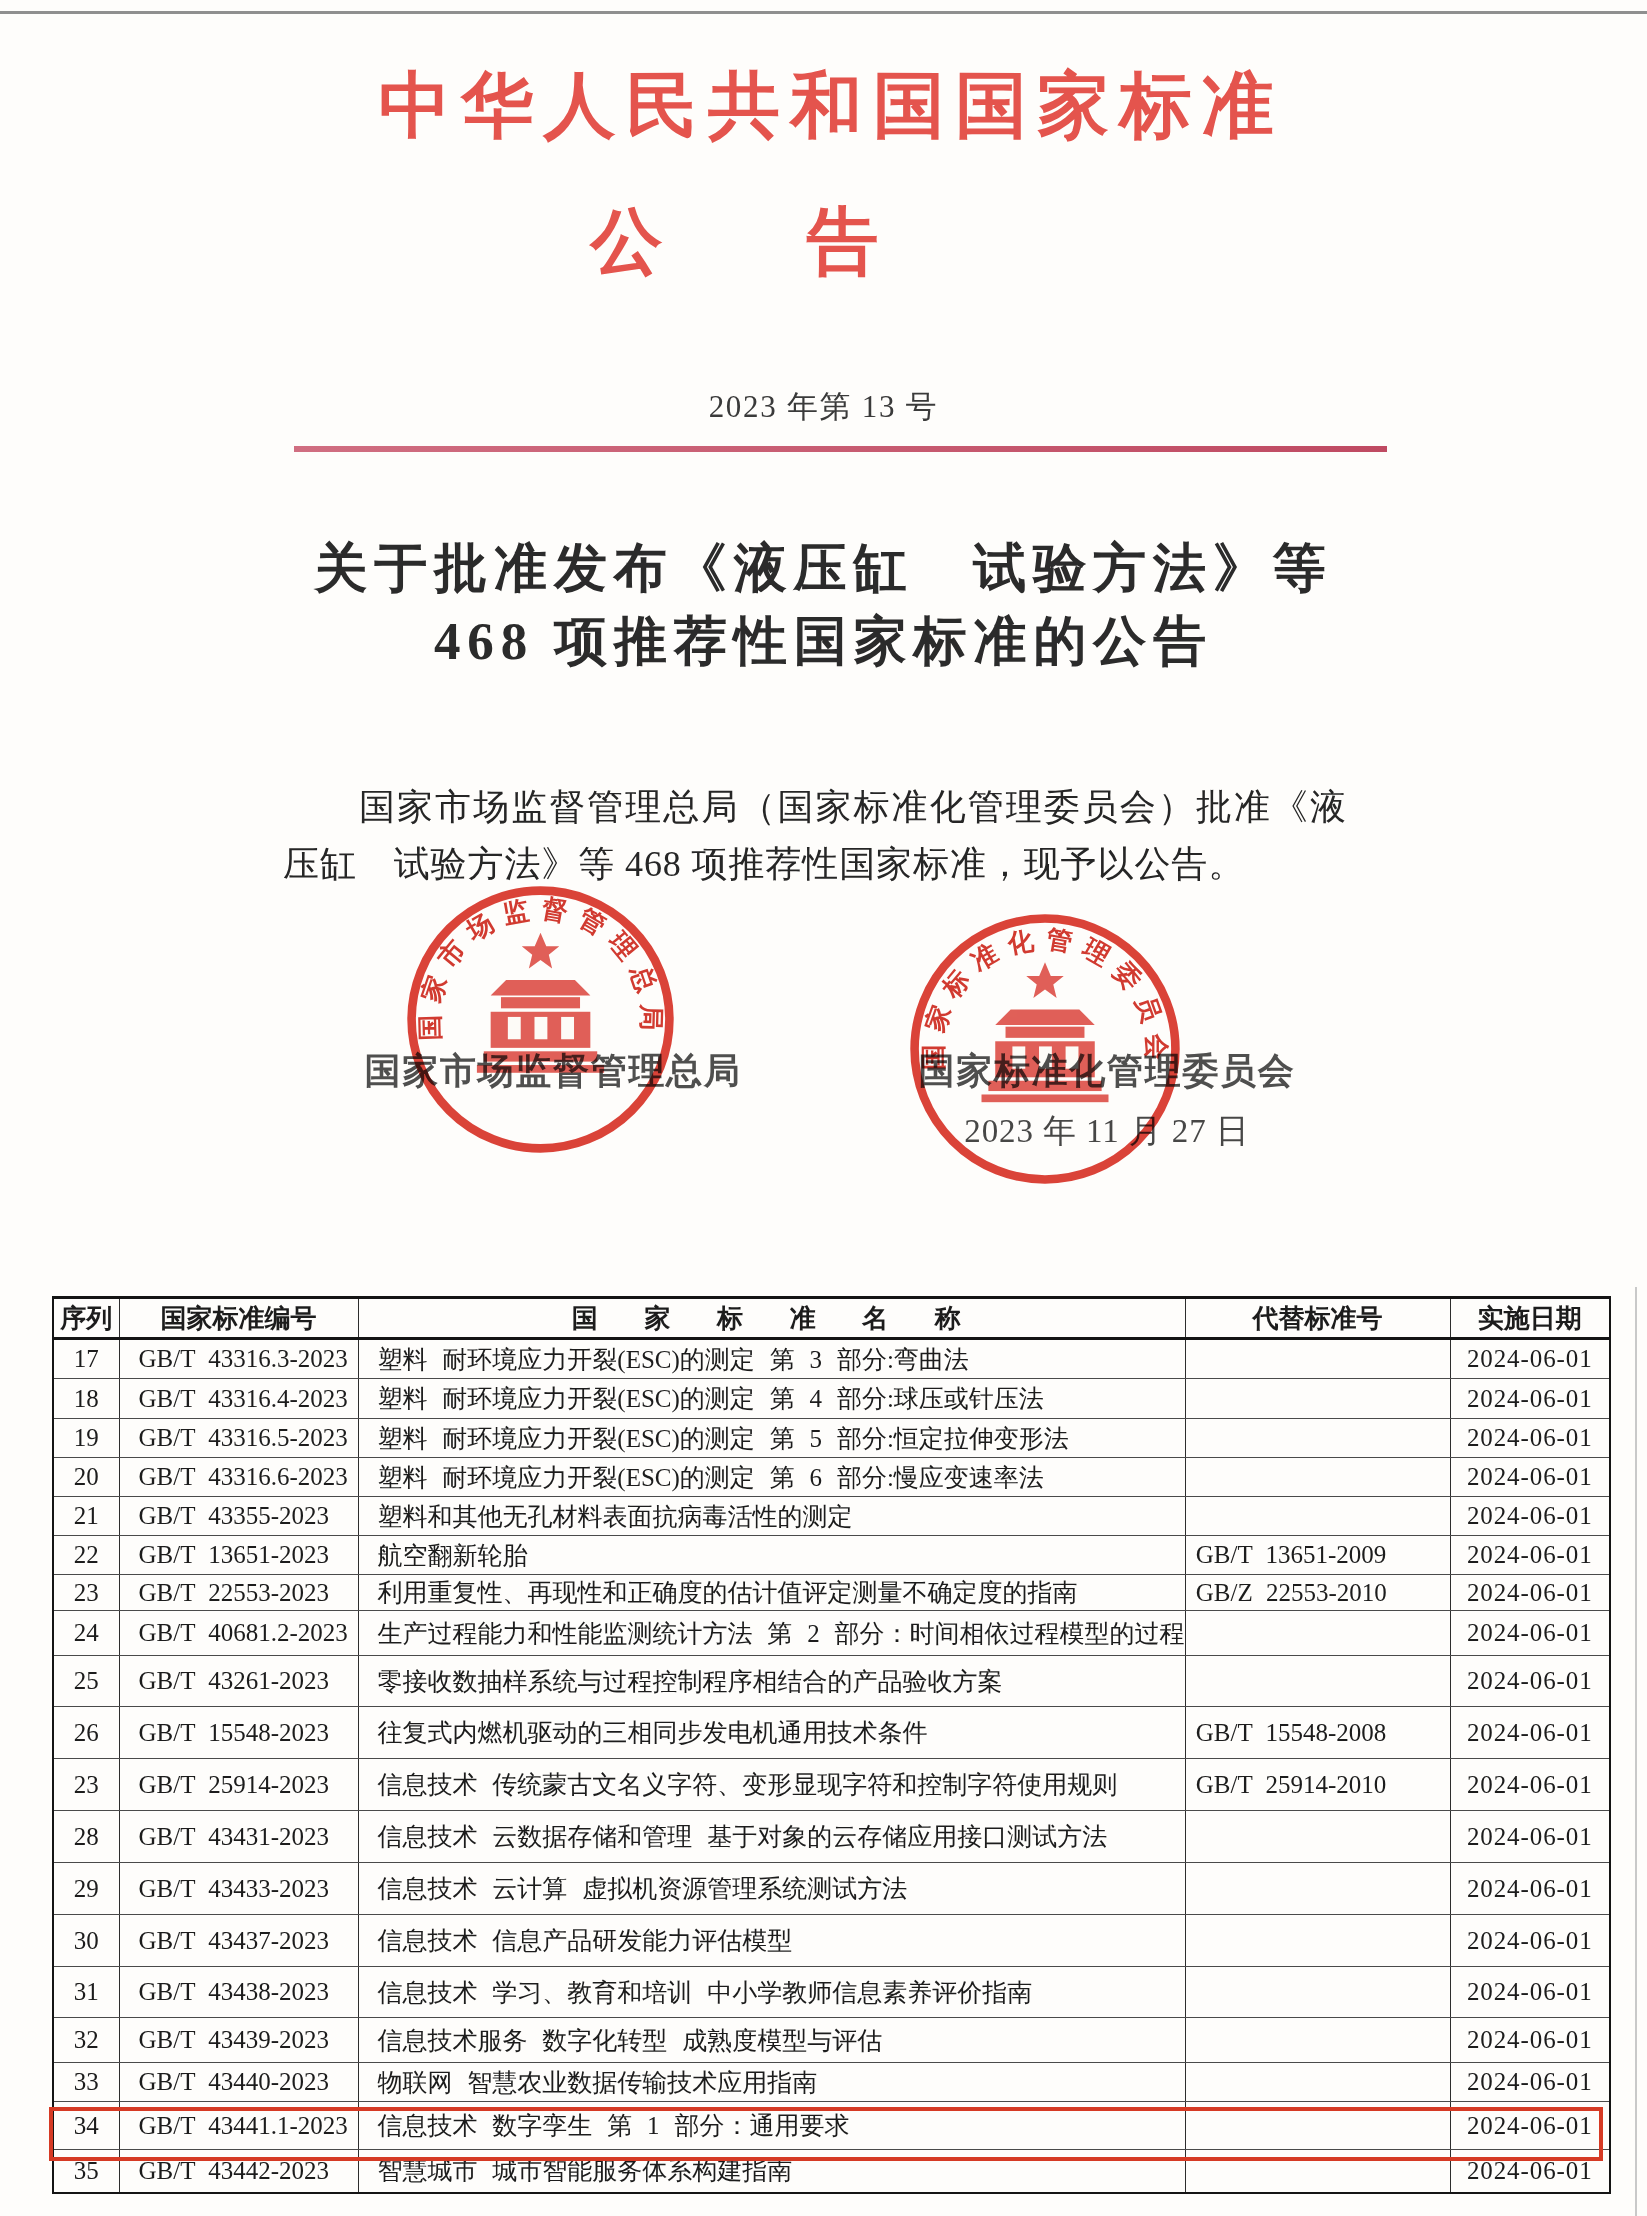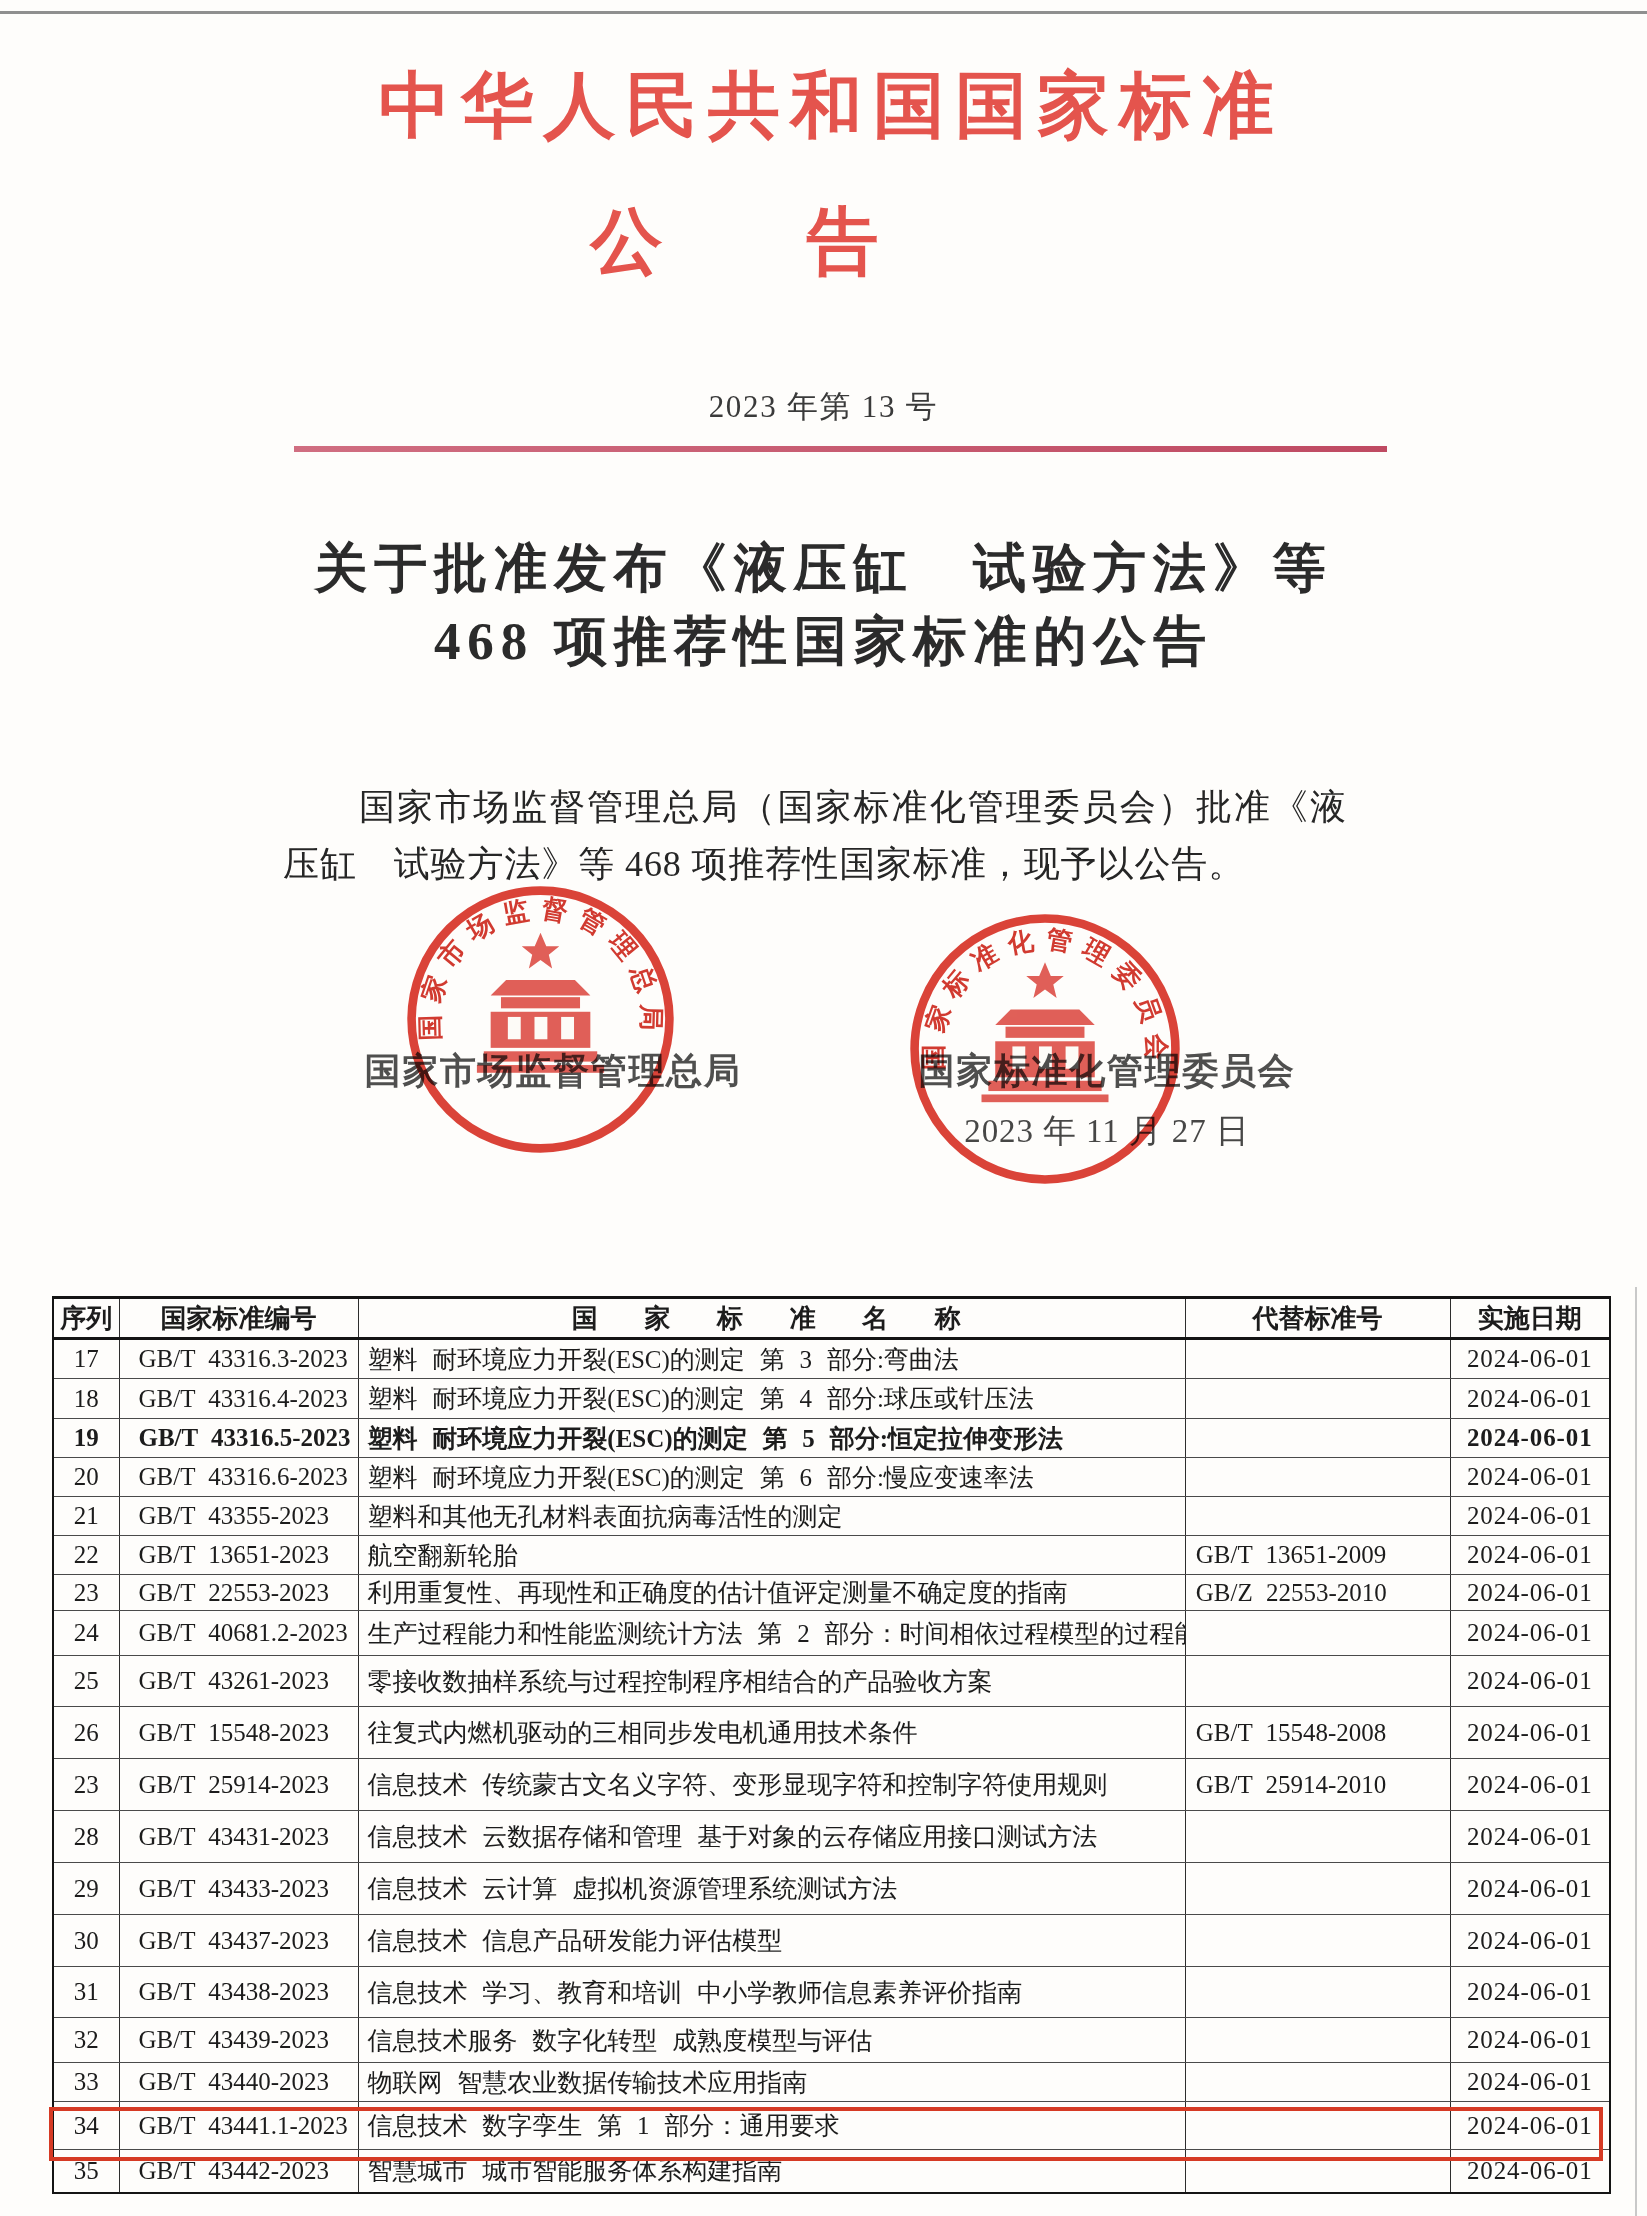--- a/index.html
+++ b/index.html
@@ -39,21 +39,21 @@
             table-layout:fixed;background:transparent;}
   table.std th,table.std td{border:0.9px solid #4a4a4a;border-left:1.7px solid #2d2d2d;border-right:1.7px solid #2d2d2d;
             overflow:hidden;white-space:nowrap;vertical-align:middle;color:#1c1c1c;}
   table.std{border:2.6px solid #141414;border-top-width:3.4px;}
   table.std thead tr{height:41px;}
   table.std th{font-size:26px;font-weight:700;text-align:center;border-bottom:3.4px solid #141414;}
   table.std th.c2{letter-spacing:10.3px;}
   table.std td{font-size:25px;}
   td.c0{text-align:center;}
   td.c1{padding-left:19px;word-spacing:6.9px;}
-  td.c2{padding-left:9px;word-spacing:8.6px;margin-left:14px;}
+  td.c2{padding-left:19px;word-spacing:8.6px;margin-left:14px;}
   td.c3{padding-left:10.3px;word-spacing:6.9px;}
   td.c4{text-align:center;letter-spacing:0.9px;}
 
   .hl-box{position:absolute;left:49px;width:1546px;border:4.3px solid #d63a24;z-index:6;
           background:transparent;pointer-events:none;}
 </style>
 </head>
 <body>
 
 <div class="page" id="page">
@@ -140,21 +140,21 @@
           <td class="c3"></td>
           <td class="c4">2024-06-01</td>
         </tr>
         <tr style="height: 40px;">
           <td class="c0">18</td>
           <td class="c1">GB/T 43316.4-2023</td>
           <td class="c2">塑料 耐环境应力开裂(ESC)的测定 第 4 部分:球压或针压法</td>
           <td class="c3"></td>
           <td class="c4">2024-06-01</td>
         </tr>
-        <tr style="height: 39px; font-weight: bold;">
+        <tr style="height: 39px;">
           <td class="c0">19</td>
           <td class="c1">GB/T 43316.5-2023</td>
           <td class="c2">塑料 耐环境应力开裂(ESC)的测定 第 5 部分:恒定拉伸变形法</td>
           <td class="c3"></td>
           <td class="c4">2024-06-01</td>
         </tr>
         <tr style="height: 39px;">
           <td class="c0">20</td>
           <td class="c1">GB/T 43316.6-2023</td>
           <td class="c2">塑料 耐环境应力开裂(ESC)的测定 第 6 部分:慢应变速率法</td>

